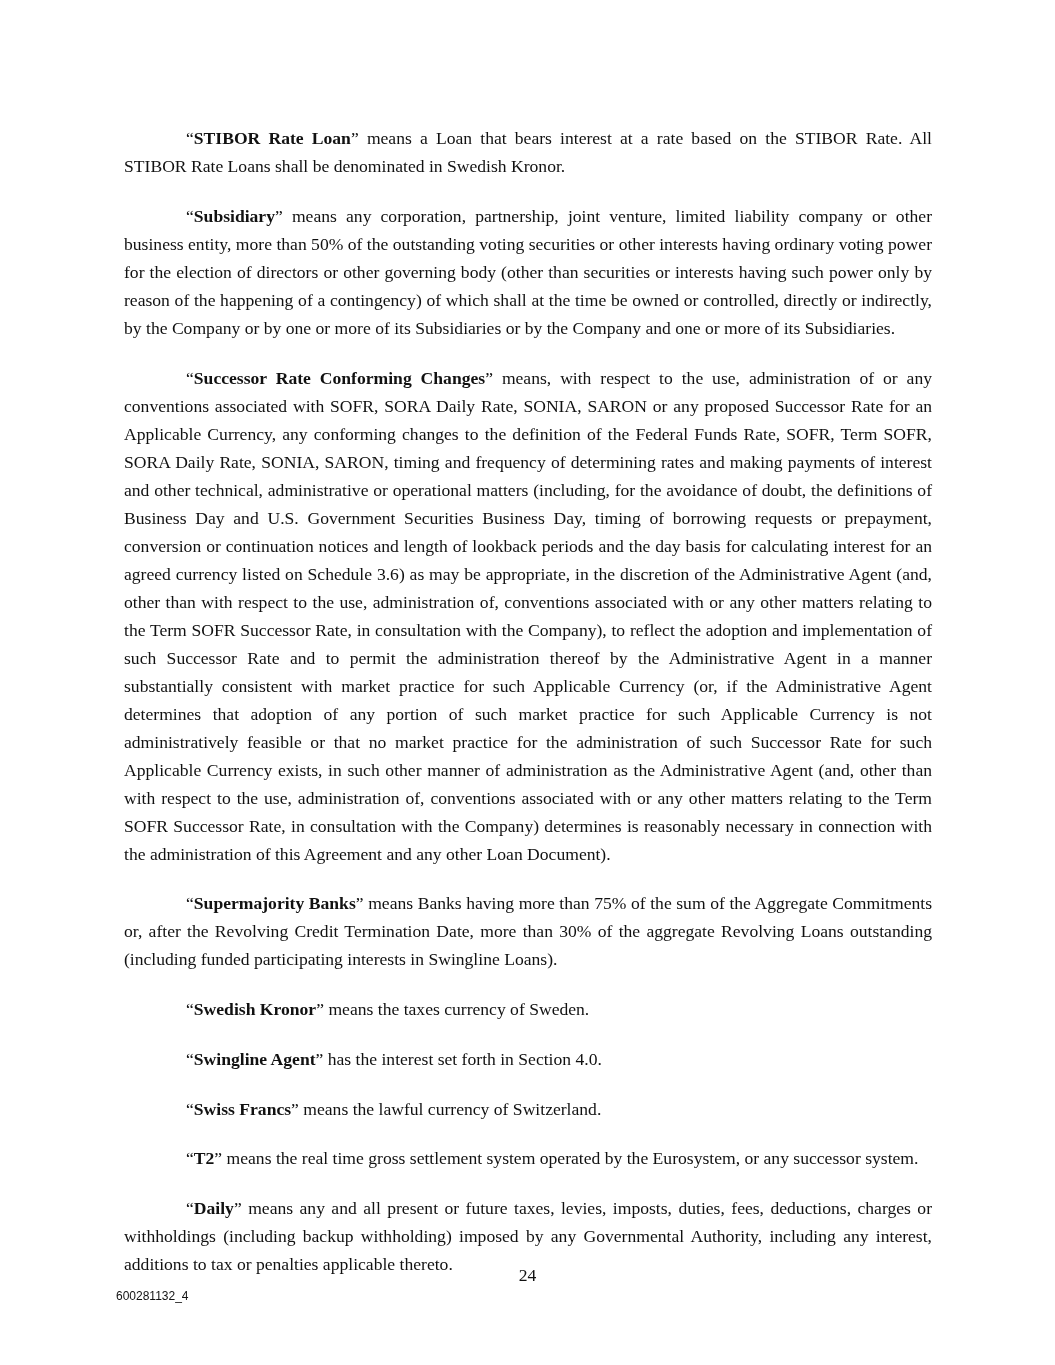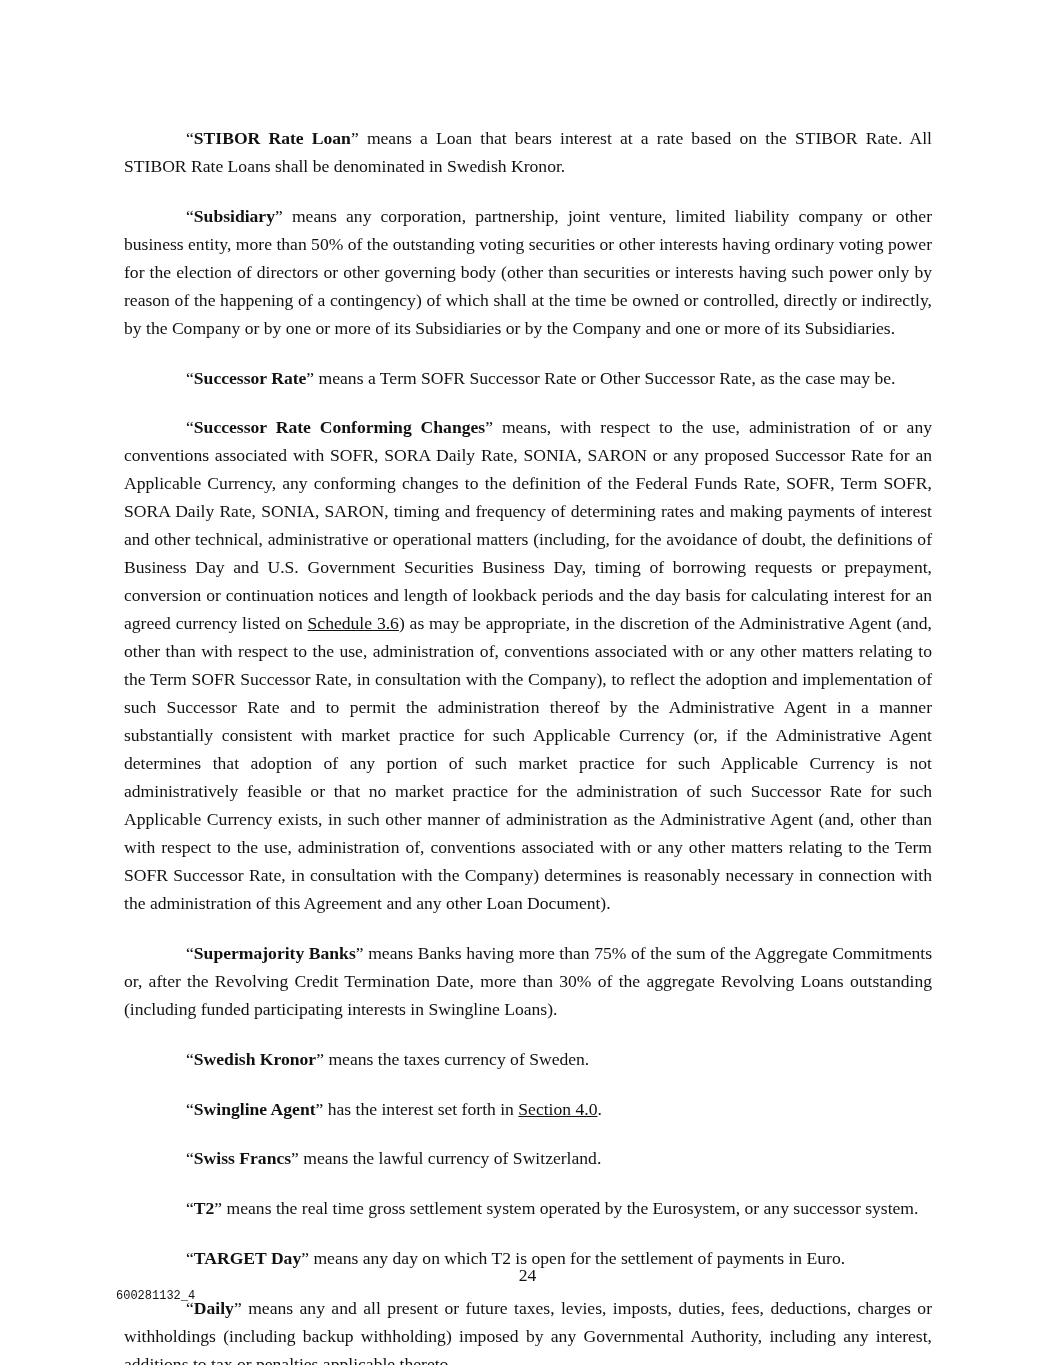--- a/index.html
+++ b/index.html
@@ -13,62 +13,60 @@
     font-size: 17.6px;
     line-height: 28px;
     color: #111111;
   }
   .para {
     margin: 0 0 21.75px 0;
     text-align: justify;
     text-indent: 62px;
   }
   .term { font-weight: bold; }
-  .xref { text-decoration: underline; }
+  .xref { }
   .page-number {
     position: absolute;
     left: 0; width: 1055px;
     top: 1265px;
     text-align: center;
     font-family: "Liberation Serif", serif;
     font-size: 17.6px;
     color: #111111;
   }
   .doc-id {
     position: absolute;
     left: 116px;
     top: 1289px;
-    font-family: Liberation Mono, monospace;
+    font-family: Liberation Sans, sans-serif;
     font-size: 12px;
     color: #111111;
   }
 </style>
 </head>
 <body>
 
 <div class="page">
 
   <p class="para"><span>“</span><span class="term">STIBOR Rate Loan</span><span>”</span><span> means a Loan that bears interest at a rate based on the STIBOR Rate.  All STIBOR Rate Loans shall be denominated in Swedish Kronor.</span></p>
 
   <p class="para"><span>“</span><span class="term">Subsidiary</span><span>”</span><span> means any corporation, partnership, joint venture, limited liability company or other business entity, more than 50% of the outstanding voting securities or other interests having ordinary voting power for the election of directors or other governing body (other than securities or interests having such power only by reason of the happening of a contingency) of which shall at the time be owned or controlled, directly or indirectly, by the Company or by one or more of its Subsidiaries or by the Company and one or more of its Subsidiaries.</span></p>
 
-  <p class="para"><span>“</span><span class="term">Successor Rate</span><span>”</span><span> means a Term SOFR Successor Rate or Other Successor Rate, as the case may be.</span></p>
 
   <p class="para"><span>“</span><span class="term">Successor Rate Conforming Changes</span><span>”</span><span> means, with respect to the use, administration of or any conventions associated with SOFR, SORA Daily Rate, SONIA, SARON or any proposed Successor Rate for an Applicable Currency, any conforming changes to the definition of the Federal Funds Rate, SOFR, Term SOFR, SORA Daily Rate, SONIA, SARON, timing and frequency of determining rates and making payments of interest and other technical, administrative or operational matters (including, for the avoidance of doubt, the definitions of Business Day and U.S. Government Securities Business Day, timing of borrowing requests or prepayment, conversion or continuation notices and length of lookback periods and the day basis for calculating interest for an agreed currency listed on </span><span class="xref">Schedule 3.6</span><span>) as may be appropriate, in the discretion of the Administrative Agent (and, other than with respect to the use, administration of, conventions associated with or any other matters relating to the Term SOFR Successor Rate, in consultation with the Company), to reflect the adoption and implementation of such Successor Rate and to permit the administration thereof by the Administrative Agent in a manner substantially consistent with market practice for such Applicable Currency (or, if the Administrative Agent determines that adoption of any portion of such market practice for such Applicable Currency is not administratively feasible or that no market practice for the administration of such Successor Rate for such Applicable Currency exists, in such other manner of administration as the Administrative Agent (and, other than with respect to the use, administration of, conventions associated with or any other matters relating to the Term SOFR Successor Rate, in consultation with the Company) determines is reasonably necessary in connection with the administration of this Agreement and any other Loan Document).</span></p>
 
   <p class="para"><span>“</span><span class="term">Supermajority Banks</span><span>”</span><span> means Banks having more than 75% of the sum of the Aggregate Commitments or, after the Revolving Credit Termination Date, more than 30% of the aggregate Revolving Loans outstanding (including funded participating interests in Swingline Loans).</span></p>
 
   <p class="para"><span>“</span><span class="term">Swedish Kronor</span><span>”</span><span> means the taxes currency of Sweden.</span></p>
 
   <p class="para"><span>“</span><span class="term">Swingline Agent</span><span>”</span><span> has the interest set forth in </span><span class="xref">Section 4.0</span><span>.</span></p>
 
   <p class="para"><span>“</span><span class="term">Swiss Francs</span><span>”</span><span> means the lawful currency of Switzerland.</span></p>
 
   <p class="para"><span>“</span><span class="term">T2</span><span>”</span><span> means the real time gross settlement system operated by the Eurosystem, or any successor system.</span></p>
 
-  <p class="para"><span>“</span><span class="term">TARGET Day</span><span>”</span><span> means any day on which T2 is open for the settlement of payments in Euro.</span></p>
 
   <p class="para"><span>“</span><span class="term">Daily</span><span>”</span><span> means any and all present or future taxes, levies, imposts, duties, fees, deductions, charges or withholdings (including backup withholding) imposed by any Governmental Authority, including any interest, additions to tax or penalties applicable thereto.</span></p>
 
 </div>
 
 <div class="page-number">24</div>
 <div class="doc-id">600281132_4</div>
 
 </body></html>

